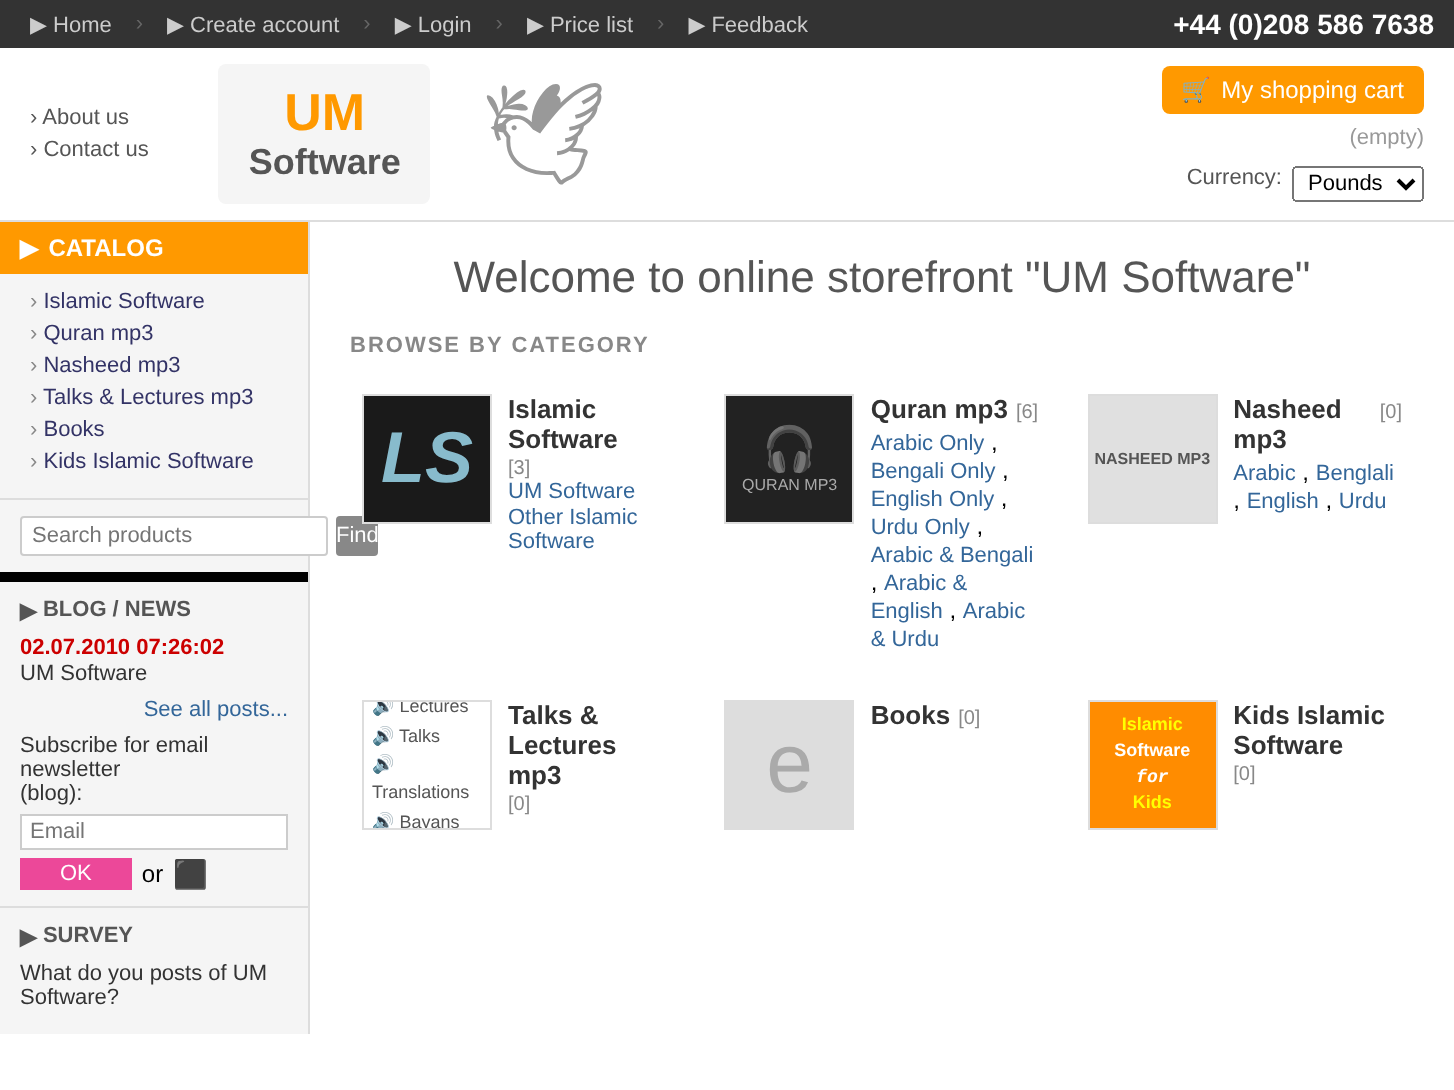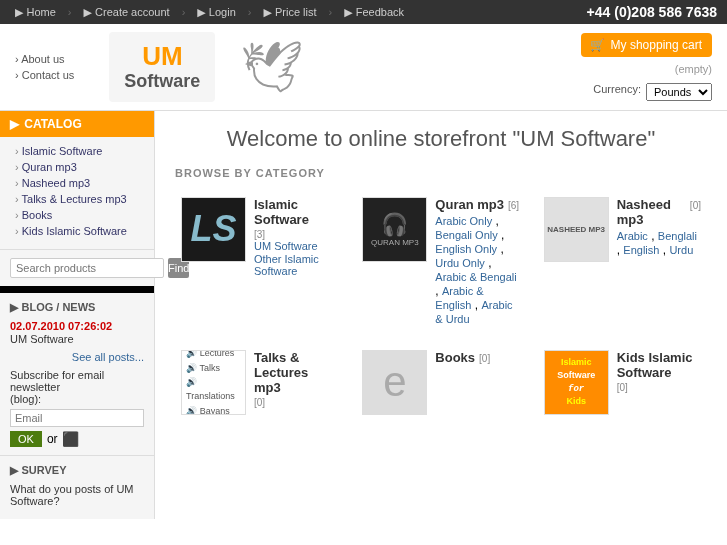--- a/index.html
+++ b/index.html
@@ -65,21 +65,21 @@
 
     .catalog-links { padding: 8px 10px; border-bottom: 1px solid #ddd; }
     .catalog-links a {
       display: block; color: #336; text-decoration: none;
       font-size: 11px; margin-bottom: 4px;
       padding-left: 5px;
     }
     .catalog-links a::before { content: "› "; color: #888; }
 
     .search-bar {
-      padding: 8px 10px; border-bottom: 7px solid #000000;
+      padding: 8px 10px; border-bottom: 5px solid #000000;
       display: flex; gap: 4px;
     }
     .search-bar input {
       flex: 1; font-size: 11px; padding: 3px 5px;
       border: 1px solid #ccc; border-radius: 2px;
       color: #999;
     }
     .search-bar button {
       background: #888; color: #fff; border: none;
       padding: 3px 0; font-size: 11px; cursor: pointer;
@@ -92,22 +92,22 @@
       display: flex; align-items: center; gap: 3px;
       margin-bottom: 6px;
     }
     .blog-date { color: #c00; font-size: 11px; font-weight: bold; margin-bottom: 1px; }
     .blog-author { color: #333; font-size: 11px; margin-bottom: 6px; }
     .see-all { color: #369; font-size: 11px; text-decoration: none; display: block; text-align: right; margin-bottom: 6px; }
     .newsletter-label { font-size: 11px; color: #333; margin-bottom: 4px; }
     .newsletter-input { width: 100%; font-size: 11px; padding: 2px 4px; border: 1px solid #ccc; margin-bottom: 4px; }
     .newsletter-row { display: flex; align-items: center; gap: 5px; }
     .ok-btn {
-      background: #4d7c0f; color: #fff; border: none;
-      padding: 2px 8px; font-size: 11px; cursor: pointer;
+      background: #ec4899; color: #fff; border: none;
+      padding: 2px 20px; font-size: 11px; cursor: pointer;
     }
     .rss-icon { color: #f60; font-size: 14px; }
 
     .survey-section { padding: 8px 10px; }
     .survey-title {
       font-size: 11px; font-weight: bold; color: #555;
       display: flex; align-items: center; gap: 3px;
       margin-bottom: 6px; border-top: none;
     }
     .survey-question { font-size: 11px; color: #333; margin-bottom: 4px; }

